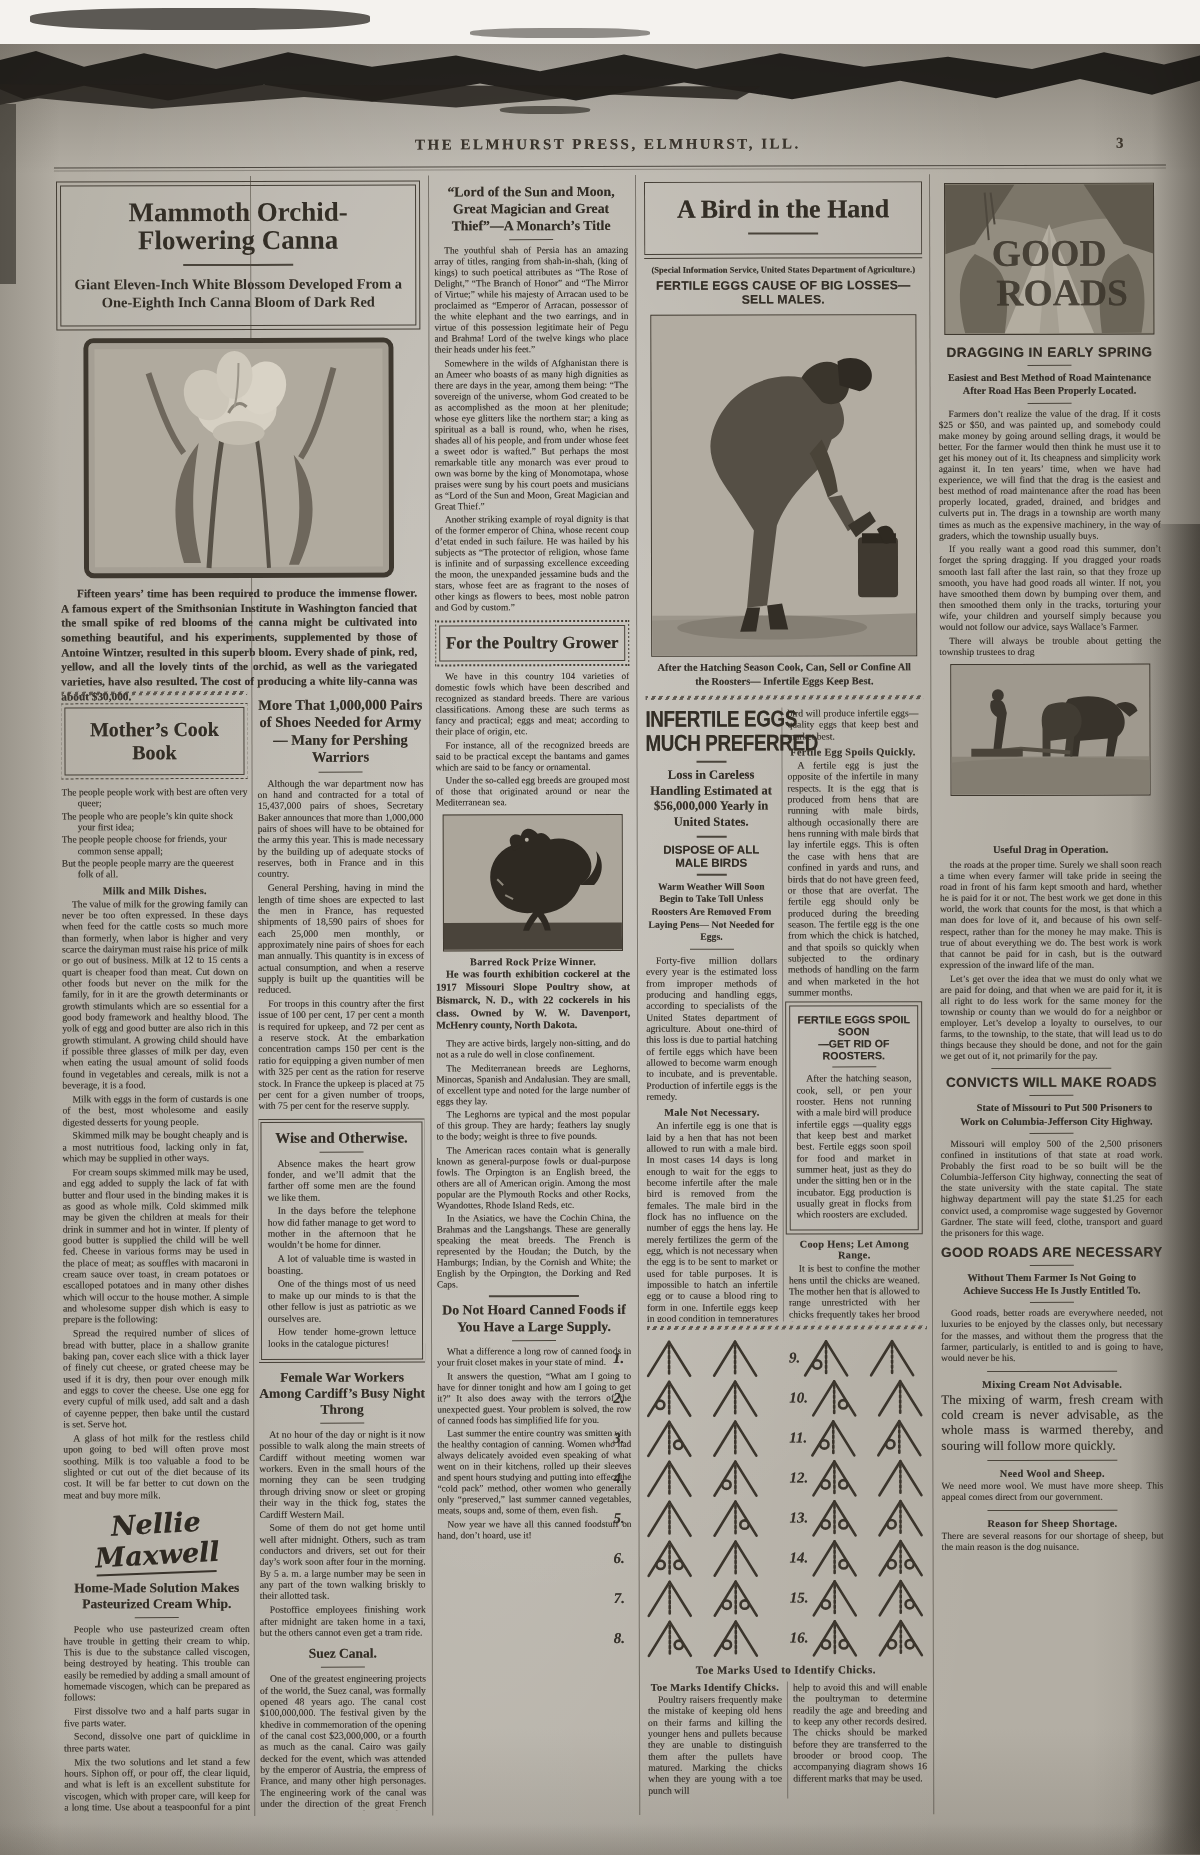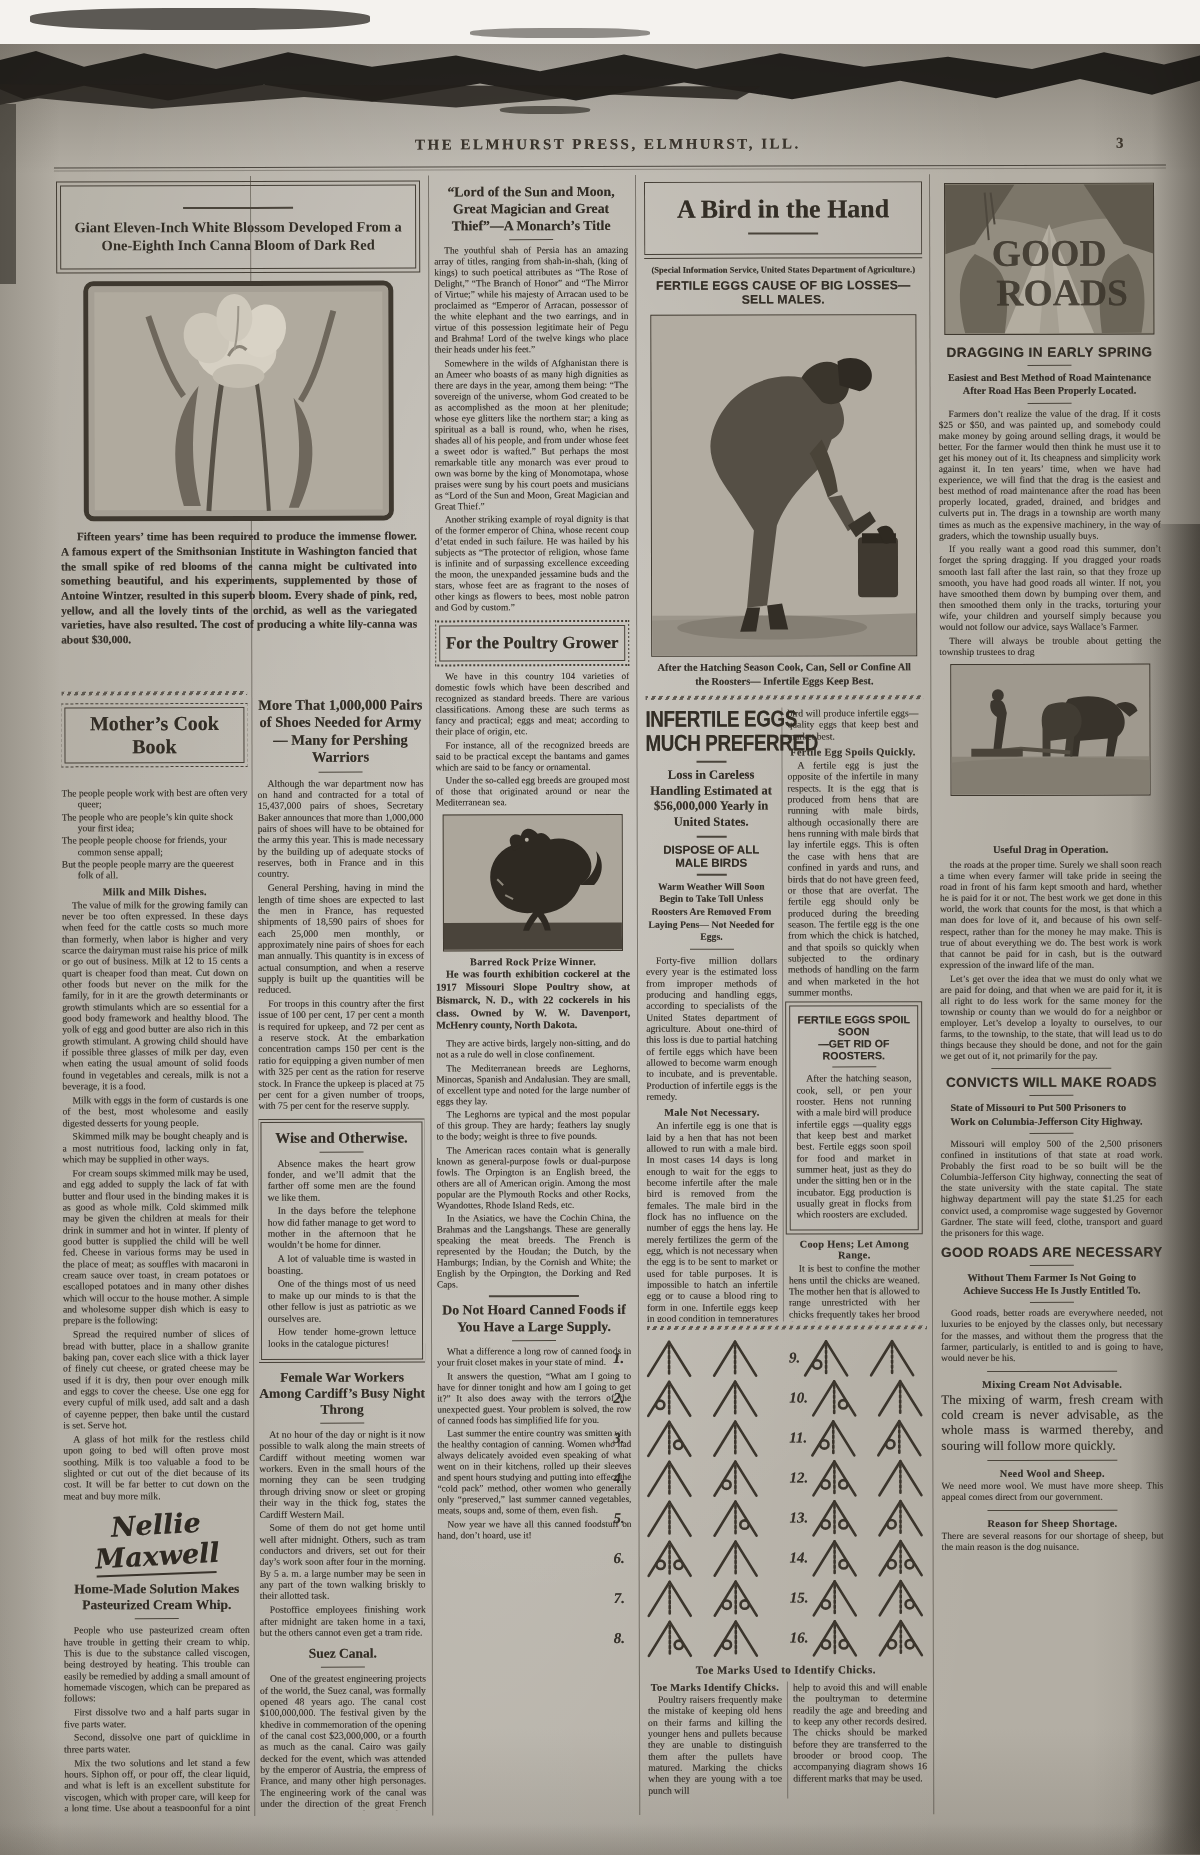--- a/index.html
+++ b/index.html
@@ -80,20 +80,21 @@
       <div class="pagenum ink">3</div>
       <div class="masthead-rule"></div>
 
       <div class="vrule" style="left:252px;"></div>
       <div class="vrule" style="left:430px;"></div>
       <div class="vrule" style="left:637px;"></div>
       <div class="vrule" style="left:931px;"></div>
 
       <div class="col" style="left:62px;top:140px;width:356px;">
         <div class="dbox" style="padding:12px 10px 14px;">
+          <div class="h-serif" style="font-size:27px;line-height:1.05;">Mammoth Orchid-Flowering Canna</div>
           <div class="minirule" style="width:110px;margin:9px auto;"></div>
           <div class="h-serif" style="font-size:14.5px;line-height:1.25;">Giant Eleven-Inch White Blossom Developed From a One-Eighth Inch Canna Bloom of Dark Red</div>
         </div>
         <svg class="photo-frame" viewBox="0 0 300 230" style="width:300px;height:230px;margin:12px auto 8px;display:block;border-radius:10px;border-width:5px;background:#a39d92;">
           <rect x="0" y="0" width="300" height="230" fill="#a59f94"></rect>
           <rect x="6" y="6" width="288" height="218" fill="#b0aa9e"></rect>
           <path d="M120 225 C125 150 130 110 138 70" stroke="#575147" stroke-width="5" fill="none"></path>
           <path d="M180 225 C176 160 172 120 168 95" stroke="#575147" stroke-width="4" fill="none"></path>
           <path d="M95 220 C80 170 85 130 110 100 C100 160 105 190 112 220 Z" fill="#6e675c"></path>
           <path d="M210 222 C230 180 228 140 205 112 C215 165 210 195 200 222 Z" fill="#6e675c"></path>
@@ -105,21 +106,21 @@
           <path d="M150 20 C150 40 148 55 146 64" stroke="#9b9589" stroke-width="2" fill="none"></path>
           <ellipse cx="150" cy="90" rx="26" ry="12" fill="#c2bcaf"></ellipse>
           <path d="M60 30 C70 60 80 90 95 110" stroke="#6e675c" stroke-width="6" fill="none"></path>
           <path d="M245 25 C235 60 228 90 212 115" stroke="#6e675c" stroke-width="6" fill="none"></path>
         </svg>
         <p class="p caption-bold ink" style="font-size:11.3px;line-height:1.3;text-indent:16px;">Fifteen years’ time has been required to produce the immense flower.  A famous expert of the Smithsonian Institute in Washington fancied that the small spike of red blooms of the canna might be cultivated into something beautiful, and his experiments, supplemented by those of Antoine Wintzer, resulted in this superb bloom.  Every shade of pink, red, yellow, and all the lovely tints of the orchid, as well as the variegated varieties, have also resulted. The cost of producing a white lily-canna was about $30,000.</p>
       </div>
 
       <div class="col ink" style="left:62px;top:646px;width:186px;height:1120px;overflow:hidden;">
         <div class="wavy"></div>
-        <div style="border:1px solid #453f36;outline:1px dashed #453f36;outline-offset:3px;margin:12px 3px 24px;padding:4px 4px;">
+        <div style="border:1px solid #453f36;outline:1px dashed #453f36;outline-offset:3px;margin:12px 3px 11px;padding:10px 4px;">
           <div class="h-serif" style="font-size:20px;">Mother’s Cook Book</div>
         </div>
         <div class="poem">
           <div>The people people work with best are often very queer;</div>
           <div>The people who are people’s kin quite shock your first idea;</div>
           <div>The people people choose for friends, your common sense appall;</div>
           <div>But the people people marry are the queerest folk of all.</div>
         </div>
         <div class="crosshead">Milk and Milk Dishes.</div>
         <p class="p">The value of milk for the growing family can never be too often expressed.  In these days when feed for the cattle costs so much more than formerly, when labor is higher and very scarce the dairyman must raise his price of milk or go out of business.  Milk at 12 to 15 cents a quart is cheaper food than meat.  Cut down on other foods but never on the milk for the family, for in it are the growth determinants or growth stimulants which are so essential for a good body framework and healthy blood.  The yolk of egg and good butter are also rich in this growth stimulant.  A growing child should have if possible three glasses of milk per day, even when eating the usual amount of solid foods found in vegetables and cereals, milk is not a beverage, it is a food.</p>
@@ -565,21 +566,21 @@
           <circle cx="47" cy="30" r="6" fill="#3c372f"></circle>
           <path d="M30 88 L70 84 L120 88" stroke="#554f44" stroke-width="4" fill="none"></path>
           <rect x="20" y="84" width="52" height="8" fill="#4a443a"></rect>
         </svg>
         <div style="text-align:center;font-weight:bold;font-size:10.4px;margin-bottom:5px;margin-top:48px;">Useful Drag in Operation.</div>
         <p class="p" style="font-size:9.5px;">the roads at the proper time.  Surely we shall soon reach a time when every farmer will take pride in seeing the road in front of his farm kept smooth and hard, whether he is paid for it or not.  The best work we get done in this world, the work that counts for the most, is that which a man does for love of it, and because of his own self-respect, rather than for the money he may make. This is true of about everything we do.  The best work is work that cannot be paid for in cash, but is the outward expression of the inward life of the man.</p>
         <p class="p" style="font-size:9.5px;">Let’s get over the idea that we must do only what we are paid for doing, and that when we are paid for it, it is all right to do less work for the same money for the township or county than we would do for a neighbor or employer.  Let’s develop a loyalty to ourselves, to our farms, to the township, to the state, that will lead us to do things because they should be done, and not for the gain we get out of it, not primarily for the pay.</p>
         <div style="height:1px;background:#4a443b;width:120px;margin:6px auto;"></div>
         <div class="h-sans" style="font-size:13.6px;letter-spacing:.3px;">CONVICTS WILL MAKE ROADS</div>
         <div class="minirule thin"></div>
-        <div style="font-weight:bold;font-size:10.2px;line-height:1.3;text-align:left;margin:2px 10px;">State of Missouri to Put 500 Prisoners to Work on Columbia-Jefferson City Highway.</div>
+        <div style="font-weight:bold;font-size:10.2px;line-height:1.3;text-align:right;margin:2px 10px;">State of Missouri to Put 500 Prisoners to Work on Columbia-Jefferson City Highway.</div>
         <div class="minirule thin"></div>
         <p class="p" style="font-size:9.5px;">Missouri will employ 500 of the 2,500 prisoners confined in institutions of that state at road work.  Probably the first road to be so built will be the Columbia-Jefferson City highway, connecting the seat of the state university with the state capital.  The state highway department will pay the state $1.25 for each convict used, a compromise wage suggested by Governor Gardner.  The state will feed, clothe, transport and guard the prisoners for this wage.</p>
         <div class="h-sans" style="font-size:13.6px;letter-spacing:.3px;margin-top:6px;">GOOD ROADS ARE NECESSARY</div>
         <div class="minirule thin"></div>
         <div style="font-weight:bold;font-size:10.2px;line-height:1.3;text-align:center;margin:2px 10px;">Without Them Farmer Is Not Going to Achieve Success He Is Justly Entitled To.</div>
         <div class="minirule thin"></div>
         <p class="p" style="font-size:9.5px;">Good roads, better roads are everywhere needed, not luxuries to be enjoyed by the classes only, but necessary for the masses, and without them the progress that the farmer, particularly, is entitled to and is going to have, would never be his.</p>
         <div style="height:1px;background:#4a443b;width:130px;margin:7px auto;"></div>
         <div class="crosshead" style="font-size:10.4px;">Mixing Cream Not Advisable.</div>
         <p class="p nolead" style="font-size:13px;">The mixing of warm, fresh cream with cold cream is never advisable, as the whole mass is warmed thereby, and souring will follow more quickly.</p>

